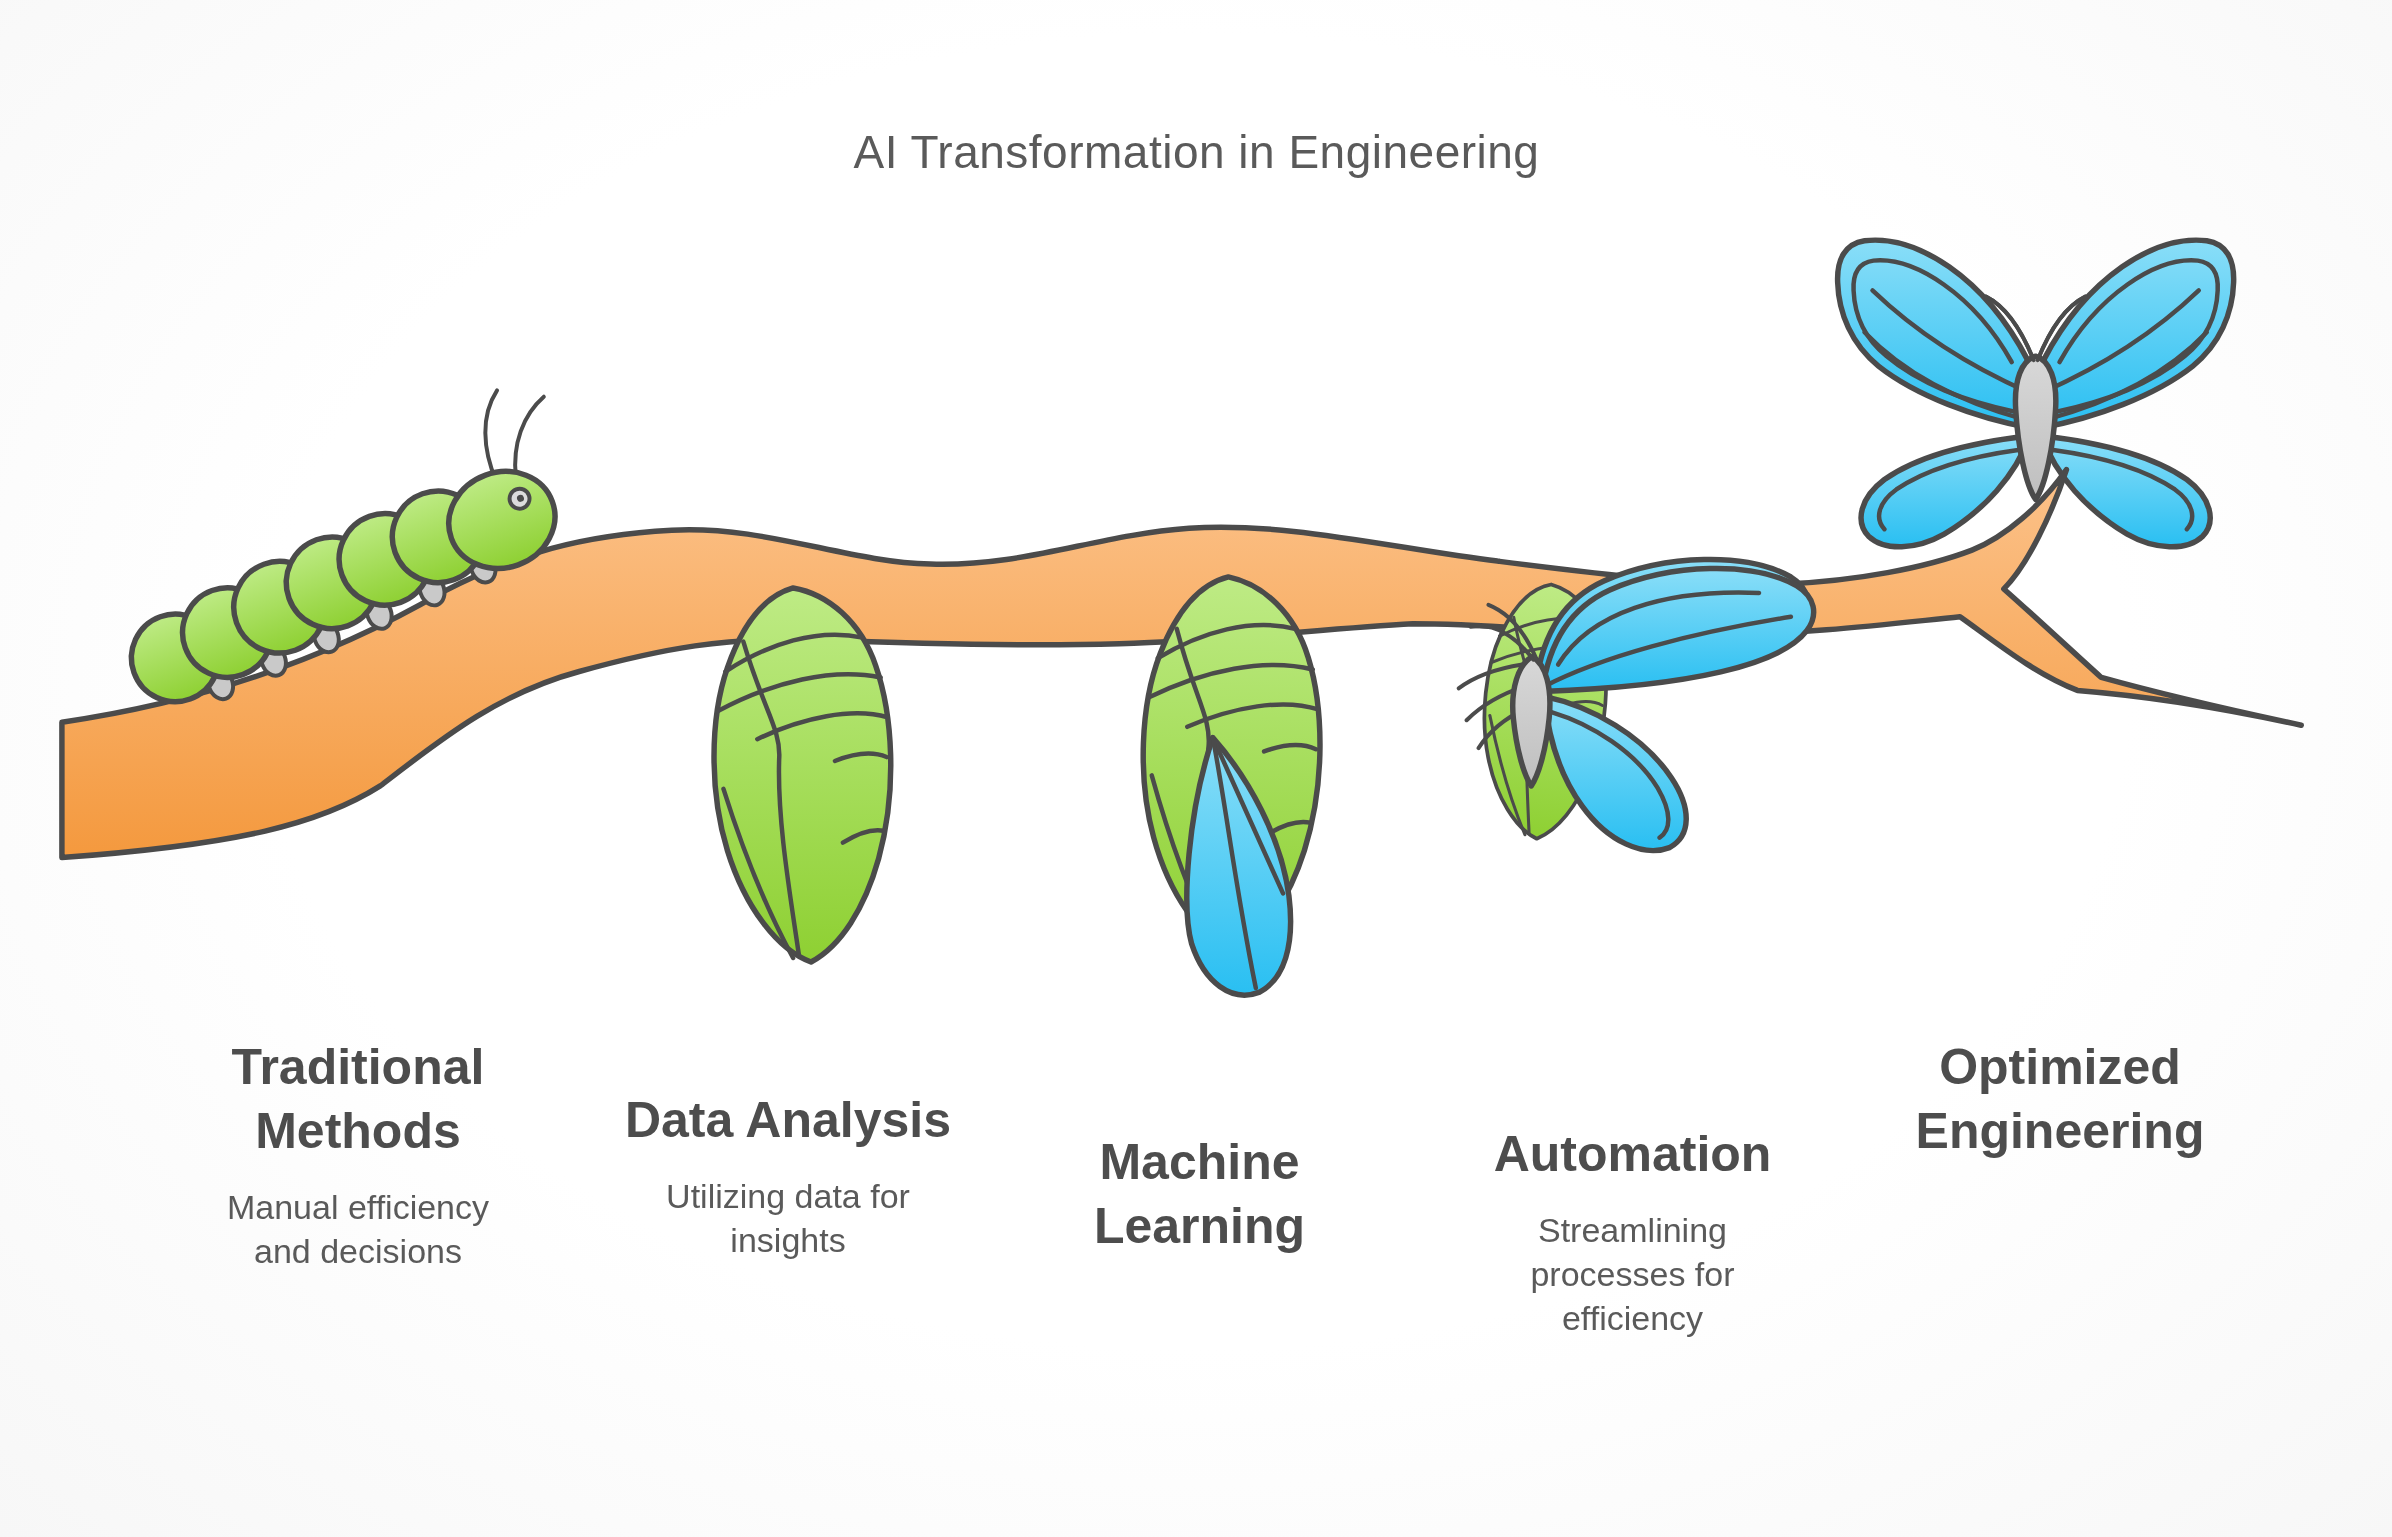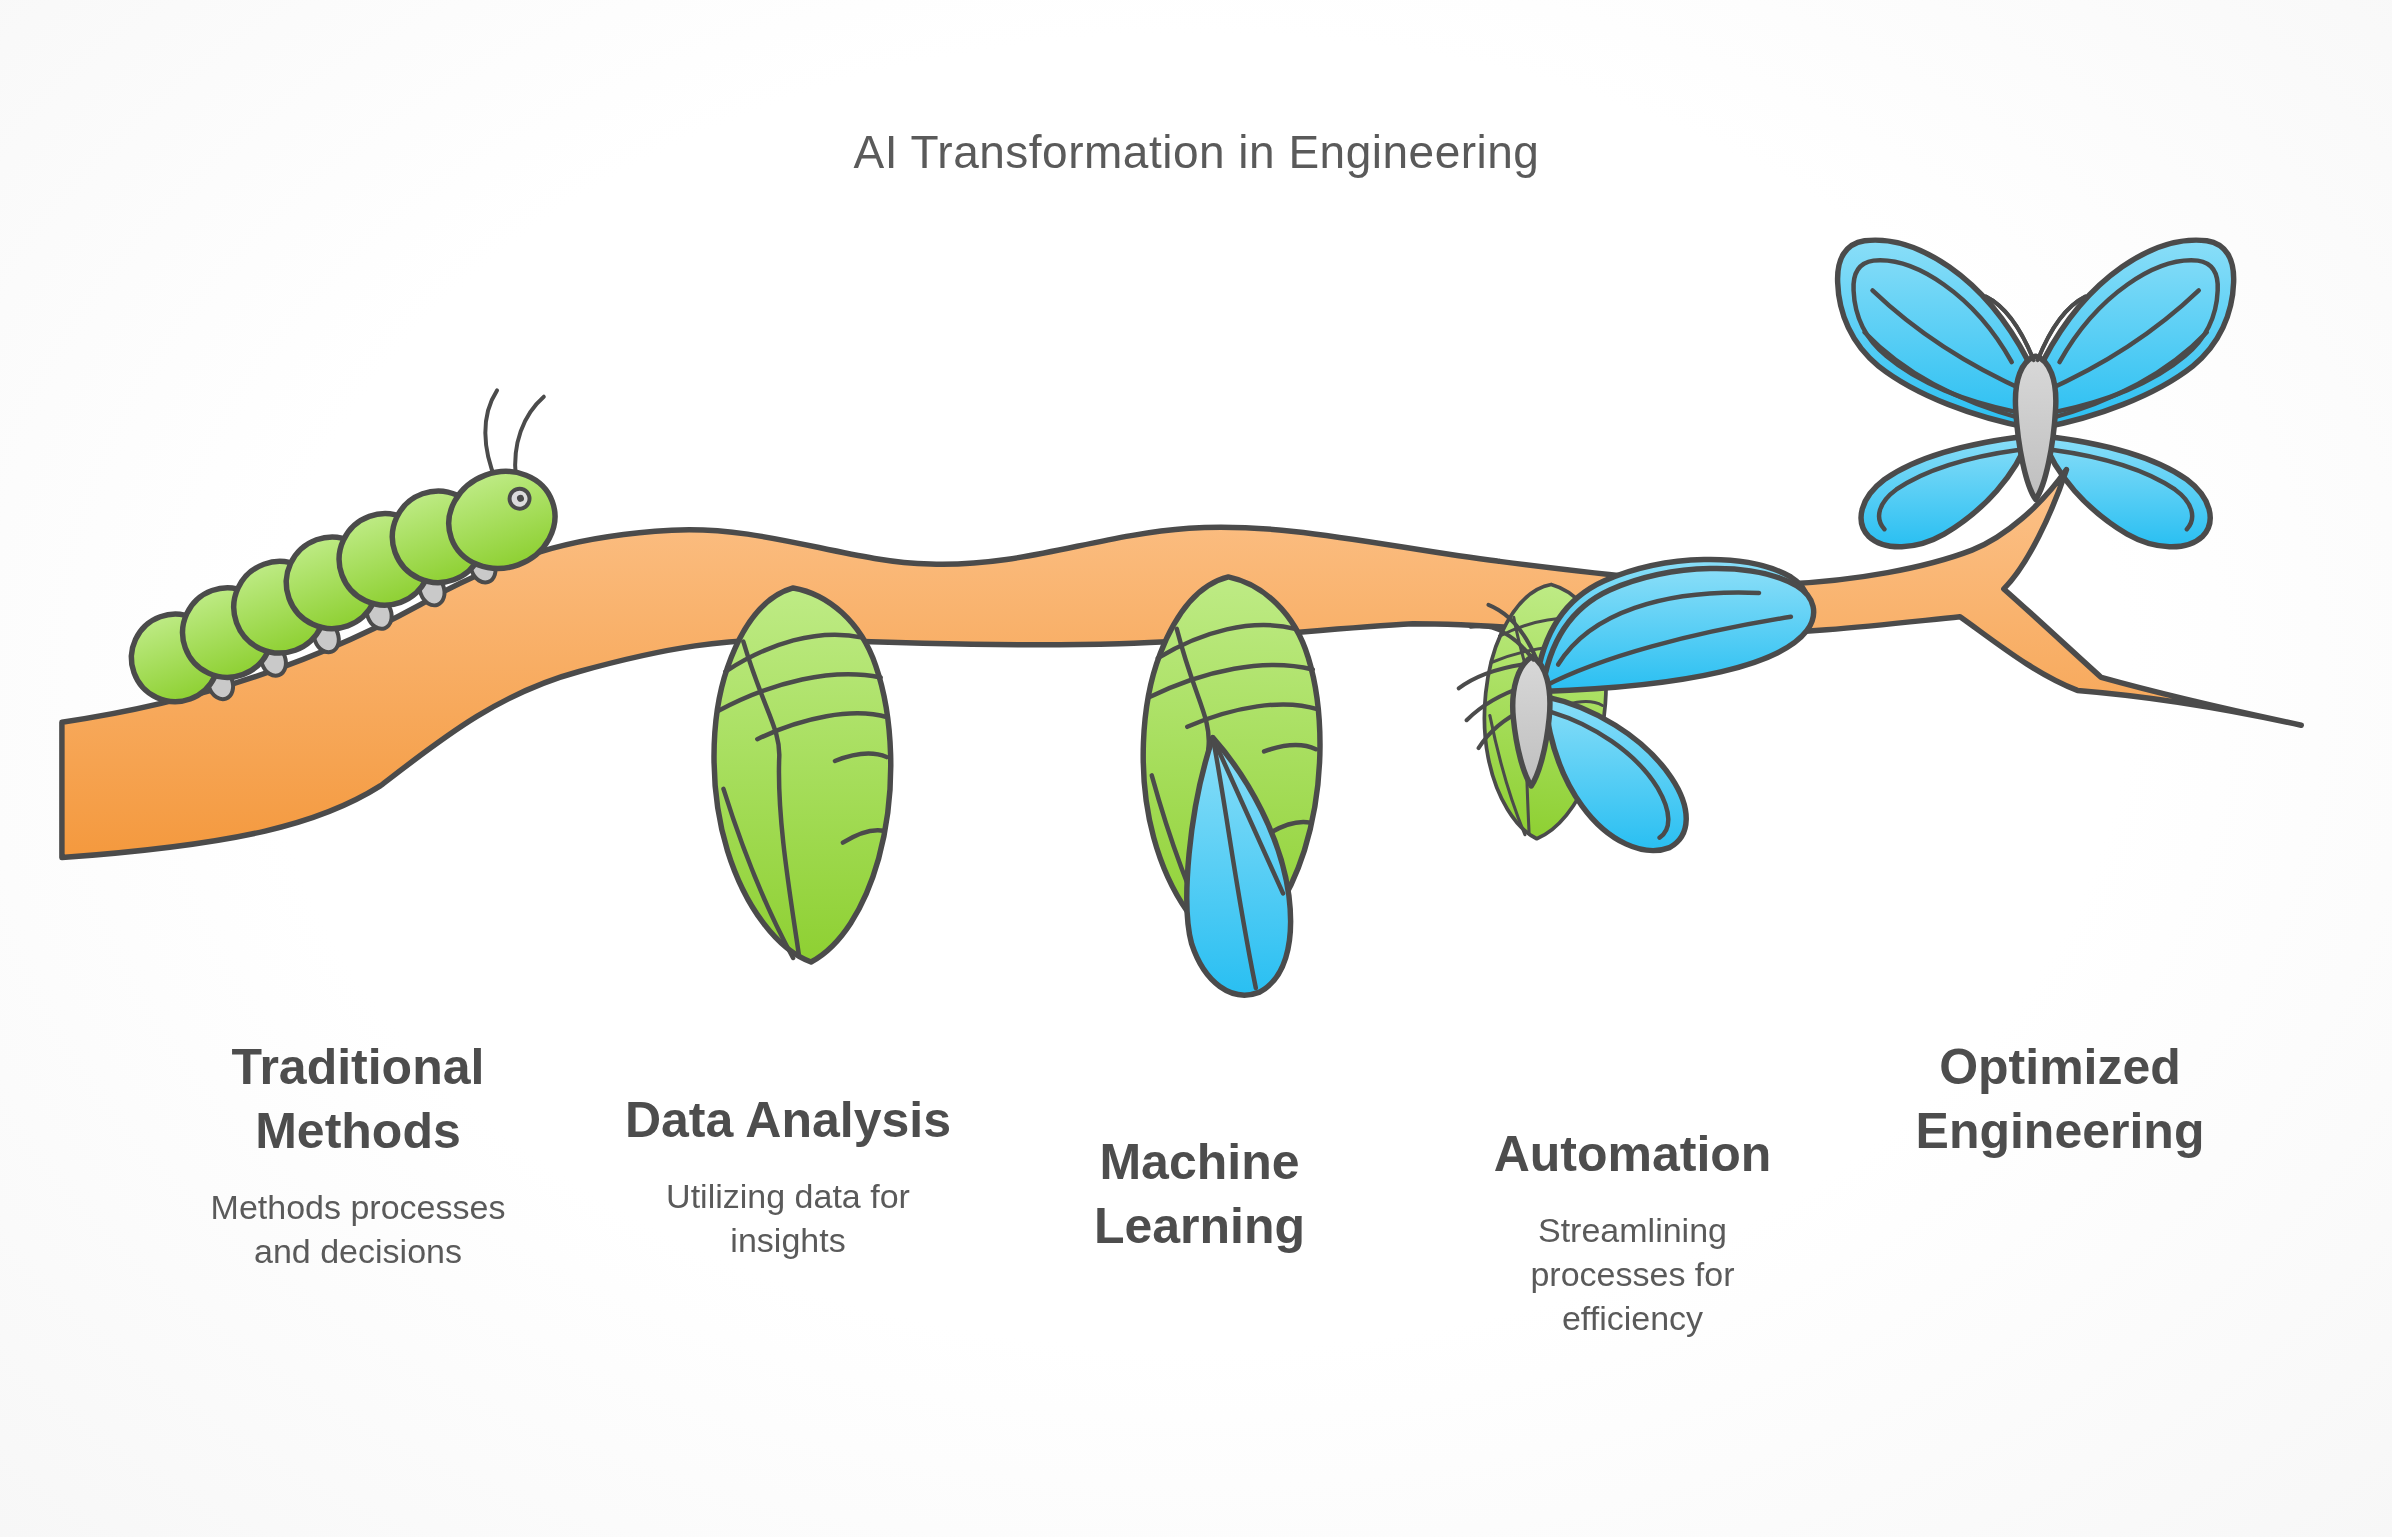--- a/index.html
+++ b/index.html
@@ -210,21 +210,21 @@
     <g transform="translate(2046,0)">
       <path class="ol3 nofill" d="M -2 362 C -14 332 -30 308 -50 298"></path>
       <path class="ol3 nofill" d="M 2 362 C 14 332 30 308 50 298"></path>
     </g>
   </svg>
 
   <div class="title">AI Transformation in Engineering</div>
 
   <div class="stage" id="stage-1">
     <h2>Traditional Methods</h2>
-    <p>Methods processes and decisions</p>
+    <p>Manual efficiency and decisions</p>
   </div>
   <div class="stage" id="stage-2">
     <h2>Data Analysis</h2>
     <p>Utilizing data for insights</p>
   </div>
   <div class="stage" id="stage-3">
     <h2>Machine Learning</h2>
   </div>
   <div class="stage" id="stage-4">
     <h2>Automation</h2>

